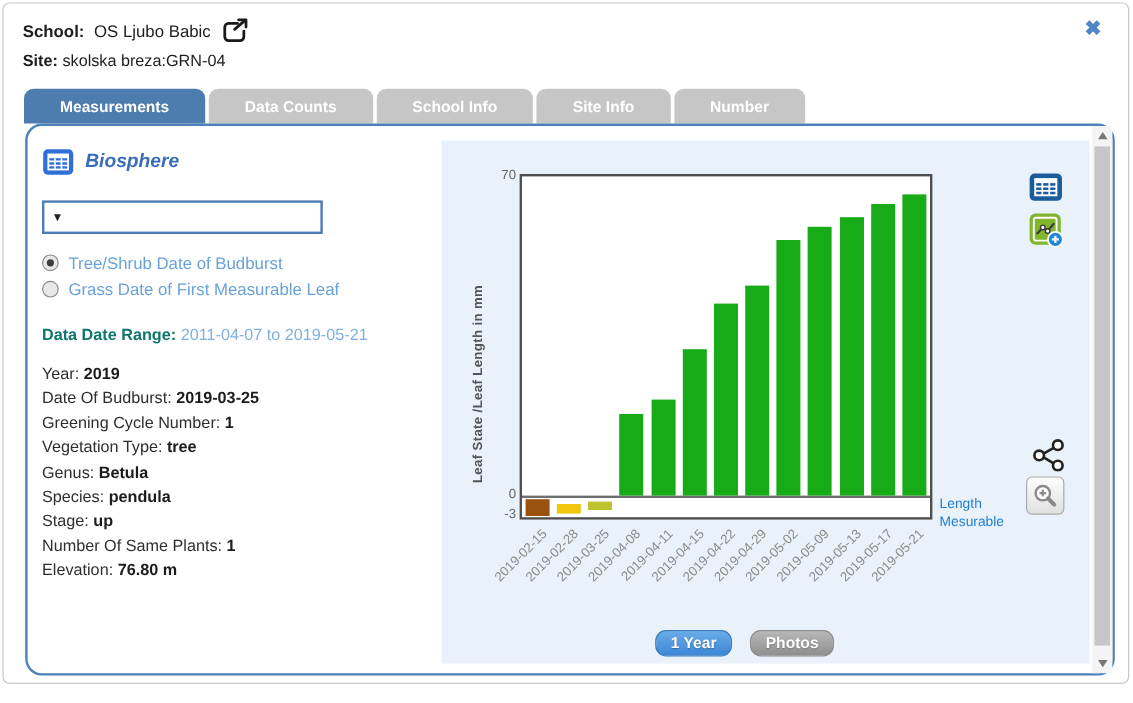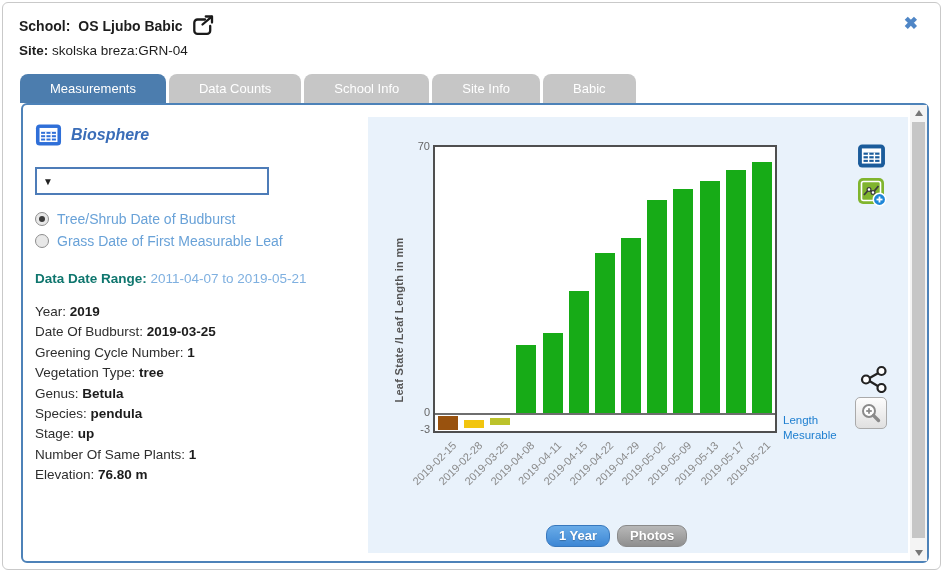--- a/index.html
+++ b/index.html
@@ -2,32 +2,32 @@
 <html><head>
 <meta charset="utf-8">
 <style>
   * { margin:0; padding:0; box-sizing:content-box; }
   html,body { width:944px; height:586px; background:#fff; font-family:"Liberation Sans", sans-serif; overflow:hidden; }
   #dialog { position:absolute; left:2px; top:2px; width:937px; height:566px; background:#fff; border:1px solid #c9c9c9; border-radius:6px; }
 
   
   .hdr-line1 { position:absolute; left:16px; top:12px; font-size:14px; color:#1d1d1d; display:flex; align-items:center; gap:8px; }
   .hdr-line1 .lbl { font-weight:bold; }
-  .hdr-line1 .name { font-weight:bold; }
+  .hdr-line1 .name { font-weight:normal; }
   .hdr-line2 { position:absolute; left:16px; top:40px; font-size:13.5px; color:#1d1d1d; }
   .hdr-line2 .lbl { font-weight:bold; }
   #close-x { position:absolute; right:22px; top:10px; font-size:17px; font-weight:bold; color:#4f86c6; cursor:pointer; }
 
   
   #tab-bar { position:absolute; left:17px; top:71px; display:flex; gap:3px; height:29px; }
-  .tab { line-height:29px; padding:0 30px; font-size:13px; font-weight:normal; color:#fff; background:#c6c6c6; border-radius:8px 8px 0 0; cursor:pointer; white-space:nowrap; }
+  .tab { line-height:29px; padding:0 30px; font-size:13px; font-weight:bold; color:#fff; background:#c6c6c6; border-radius:8px 8px 0 0; cursor:pointer; white-space:nowrap; }
   .tab.active { background:#4c7dae; }
 
   
-  #content { position:absolute; left:18px; top:100px; width:904px; height:456px; border:2px solid #4d82b8; border-radius:6px; background:#fff; }
+  #content { position:absolute; left:18px; top:100px; width:904px; height:456px; border:2px solid #4d82b8; border-radius:14px; background:#fff; }
 
   
   #left-col { position:absolute; left:12px; top:18px; width:330px; }
   #biosphere-row { display:flex; align-items:center; gap:9px; }
   #biosphere-title { font-size:16px; font-weight:bold; font-style:italic; color:#3a6db8; }
   #protocol-select { margin-top:20px; width:218px; height:20px; border:2px solid #4d7cb8; background:#fff; padding:2px 6px; font-size:14px; color:#111; display:flex; align-items:center; justify-content:space-between; cursor:pointer; }
   #protocol-select .arrow { font-size:10px; color:#222; }
   #radio-group { margin-top:16px; }
   .radio-row { display:flex; align-items:center; gap:8px; margin:6px 0; cursor:pointer; }
   .radio { width:12px; height:12px; border-radius:50%; border:1px solid #8e8e8e; background:#e8e8e8; display:inline-block; position:relative; flex:0 0 auto; }
@@ -42,21 +42,21 @@
 
   
   #chart-panel { position:absolute; left:345px; top:12px; width:540px; height:436px; background:#e9f2fb; }
   #y-axis-label { position:absolute; left:-98px; top:196px; width:260px; height:14px; transform:rotate(-90deg); text-align:center; font-size:11px; font-weight:bold; color:#555; letter-spacing:0.3px; }
   .ytick { position:absolute; left:18px; width:44px; text-align:right; font-size:11px; color:#666; }
   #plot-area { position:absolute; left:65px; top:28px; width:340px; height:284px; border:2px solid #4f4f4f; background:#fff; }
   .bar { position:absolute; width:20px; }
   #zero-line { position:absolute; left:0; top:266px; width:100%; height:2px; background:#6e6e6e; }
   .xlabel { position:absolute; top:322px; width:80px; margin-left:-80px; transform:rotate(-45deg); transform-origin:100% 0; text-align:right; font-size:11px; color:#8a8a8a; white-space:nowrap; }
   #length-annotation { position:absolute; left:415px; top:296px; width:70px; font-size:11.5px; font-weight:normal; color:#1e7fd0; line-height:15px; }
-  #range-buttons { position:absolute; left:178px; top:408px; display:flex; gap:7px; }
+  #range-buttons { position:absolute; left:178px; top:408px; display:flex; gap:15px; }
   .range-btn { height:20px; line-height:20px; padding:0 12px; border-radius:9px; font-size:13px; font-weight:bold; color:#fff; cursor:pointer; text-shadow:0 1px 1px rgba(0,0,0,0.25); }
   .range-btn.blue { background:linear-gradient(#6aace8,#3d87d5); border:1px solid #3878bd; }
   .range-btn.gray { background:linear-gradient(#b8b8b8,#8f8f8f); border:1px solid #8a8a8a; }
   .icon-btn { position:absolute; cursor:pointer; line-height:0; }
   #magnify-btn { position:absolute; left:487px; top:280px; width:30px; height:30px; border:1px solid #aaa; border-radius:5px; background:linear-gradient(#fdfdfd,#e0e0e0); cursor:pointer; line-height:0; display:flex; align-items:center; justify-content:center; }
 
   
   #scrollbar { position:absolute; right:0; top:0; width:17px; height:456px; background:#f4f4f4; }
   .sb-btn { position:absolute; left:0; width:17px; height:16px; display:flex; align-items:center; justify-content:center; cursor:pointer; }
   .tri-up { width:0; height:0; border-left:4px solid transparent; border-right:4px solid transparent; border-bottom:6px solid #777; }
@@ -84,21 +84,21 @@
   <div class="hdr-line2">
     <span class="lbl">Site:</span>
     <span>skolska breza:GRN-04</span>
   </div>
 
   <div id="tab-bar">
       <div class="tab active">Measurements</div>
       <div class="tab">Data Counts</div>
       <div class="tab">School Info</div>
       <div class="tab">Site Info</div>
-      <div class="tab">Babic</div>
+      <div class="tab">Number</div>
     </div>
 
   <div id="content">
 
     <div id="left-col">
       <div id="biosphere-row">
         <span style="line-height:0;">
           <svg width="27" height="24" viewBox="0 0 28 24">
             <rect x="1" y="1" width="26" height="22" rx="4" fill="#2f6fd8"></rect>
             <rect x="5.5" y="5.5" width="17" height="3.2" fill="#fff"></rect>

